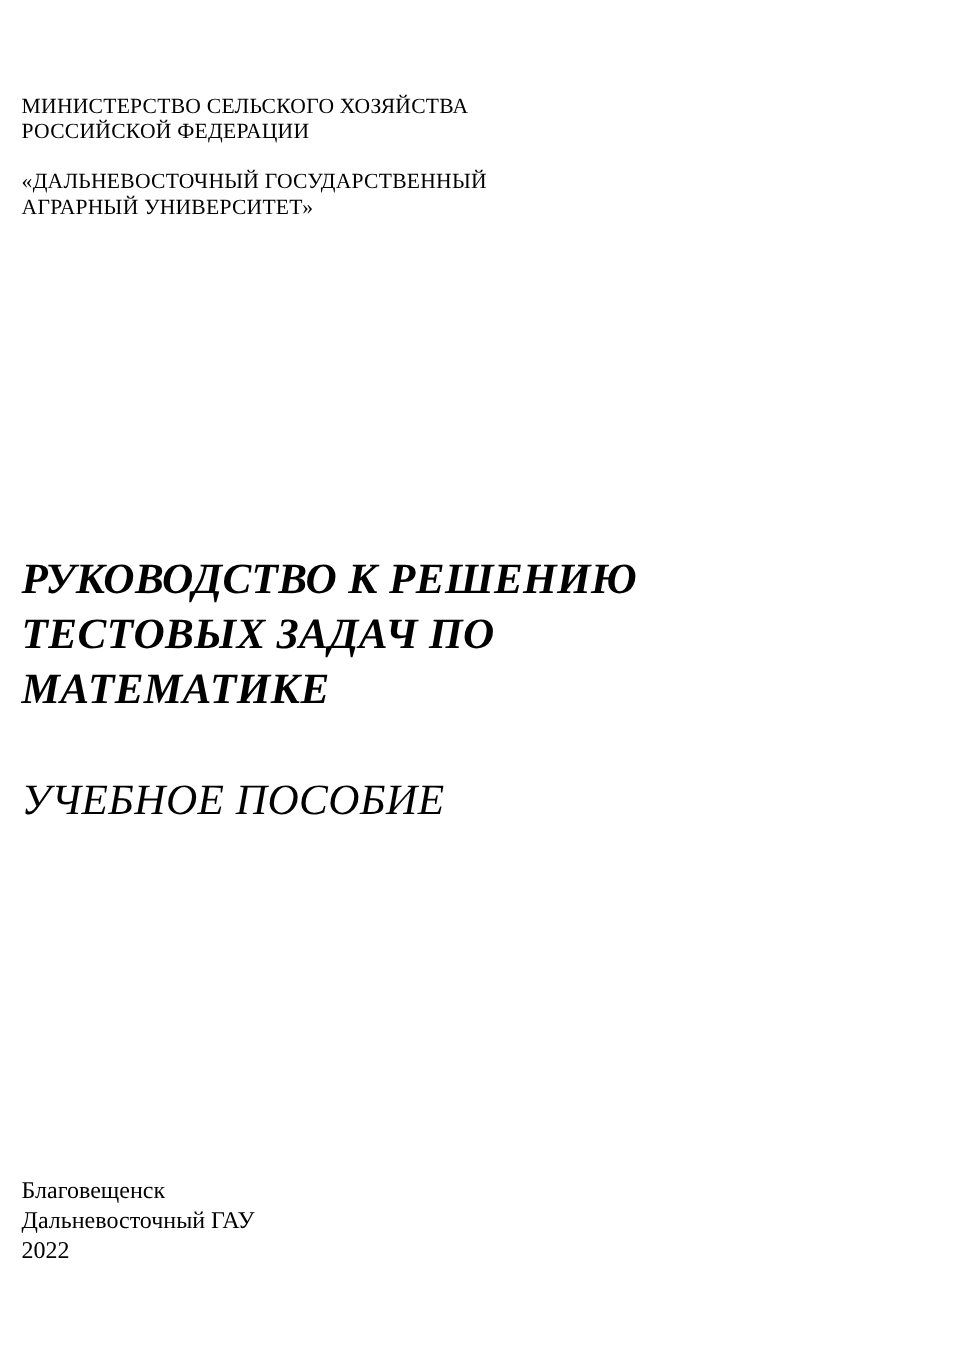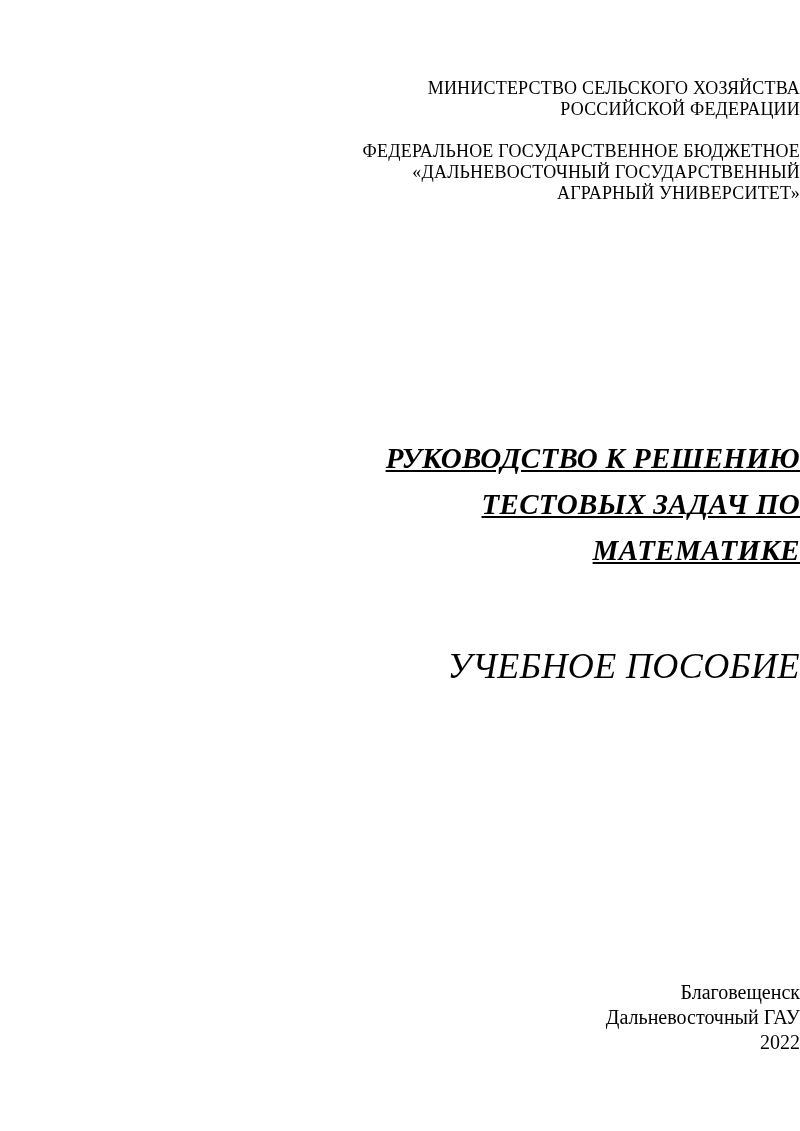--- a/index.html
+++ b/index.html
@@ -16,48 +16,47 @@
     overflow: hidden;
   }
   .page {
     position: absolute;
     top: 0;
     left: 18px;    
     right: 0;
     bottom: 0;
     text-align: center;
   }
-  .blk { position: absolute; left: 0; right: 0; text-align: right; }
+  .blk { position: absolute; left: 0; right: 0; text-align: left; }
 
   .ministry {
     top: 78px;
     font-size: 18px;
     line-height: 21px;
     letter-spacing: 0.2px;
   }
   .institution {
     top: 141px;
     font-size: 18px;
     line-height: 21px;
     letter-spacing: 0.2px;
   }
   .author {
     top: 334px;
     font-size: 30px;
     font-weight: bold;
     letter-spacing: 0.5px;
   }
   .doc-title {
-    top: 435px;
-    font-size: 29px;
+    top: 459px;
+    font-size: 36px;
     line-height: 46px;
     font-weight: bold;
     font-style: italic;
     letter-spacing: 0.3px;
-    text-decoration: underline;
   }
   .subtitle {
     top: 645px;
     font-size: 36px;
     font-weight: normal;
     font-style: italic;
     letter-spacing: 0.4px;
   }
   .imprint {
     top: 968px;
@@ -70,21 +69,20 @@
 <body>
 
 <div class="page">
 
   <div class="blk ministry">
     <div>МИНИСТЕРСТВО СЕЛЬСКОГО ХОЗЯЙСТВА</div>
     <div>РОССИЙСКОЙ ФЕДЕРАЦИИ</div>
   </div>
 
   <div class="blk institution">
-    <div>ФЕДЕРАЛЬНОЕ ГОСУДАРСТВЕННОЕ БЮДЖЕТНОЕ</div>
     <div>«ДАЛЬНЕВОСТОЧНЫЙ ГОСУДАРСТВЕННЫЙ</div>
     <div>АГРАРНЫЙ УНИВЕРСИТЕТ»</div>
   </div>
 
 
   <div class="blk doc-title">
     <div>РУКОВОДСТВО К РЕШЕНИЮ</div>
     <div>ТЕСТОВЫХ ЗАДАЧ ПО</div>
     <div>МАТЕМАТИКЕ</div>
   </div>

